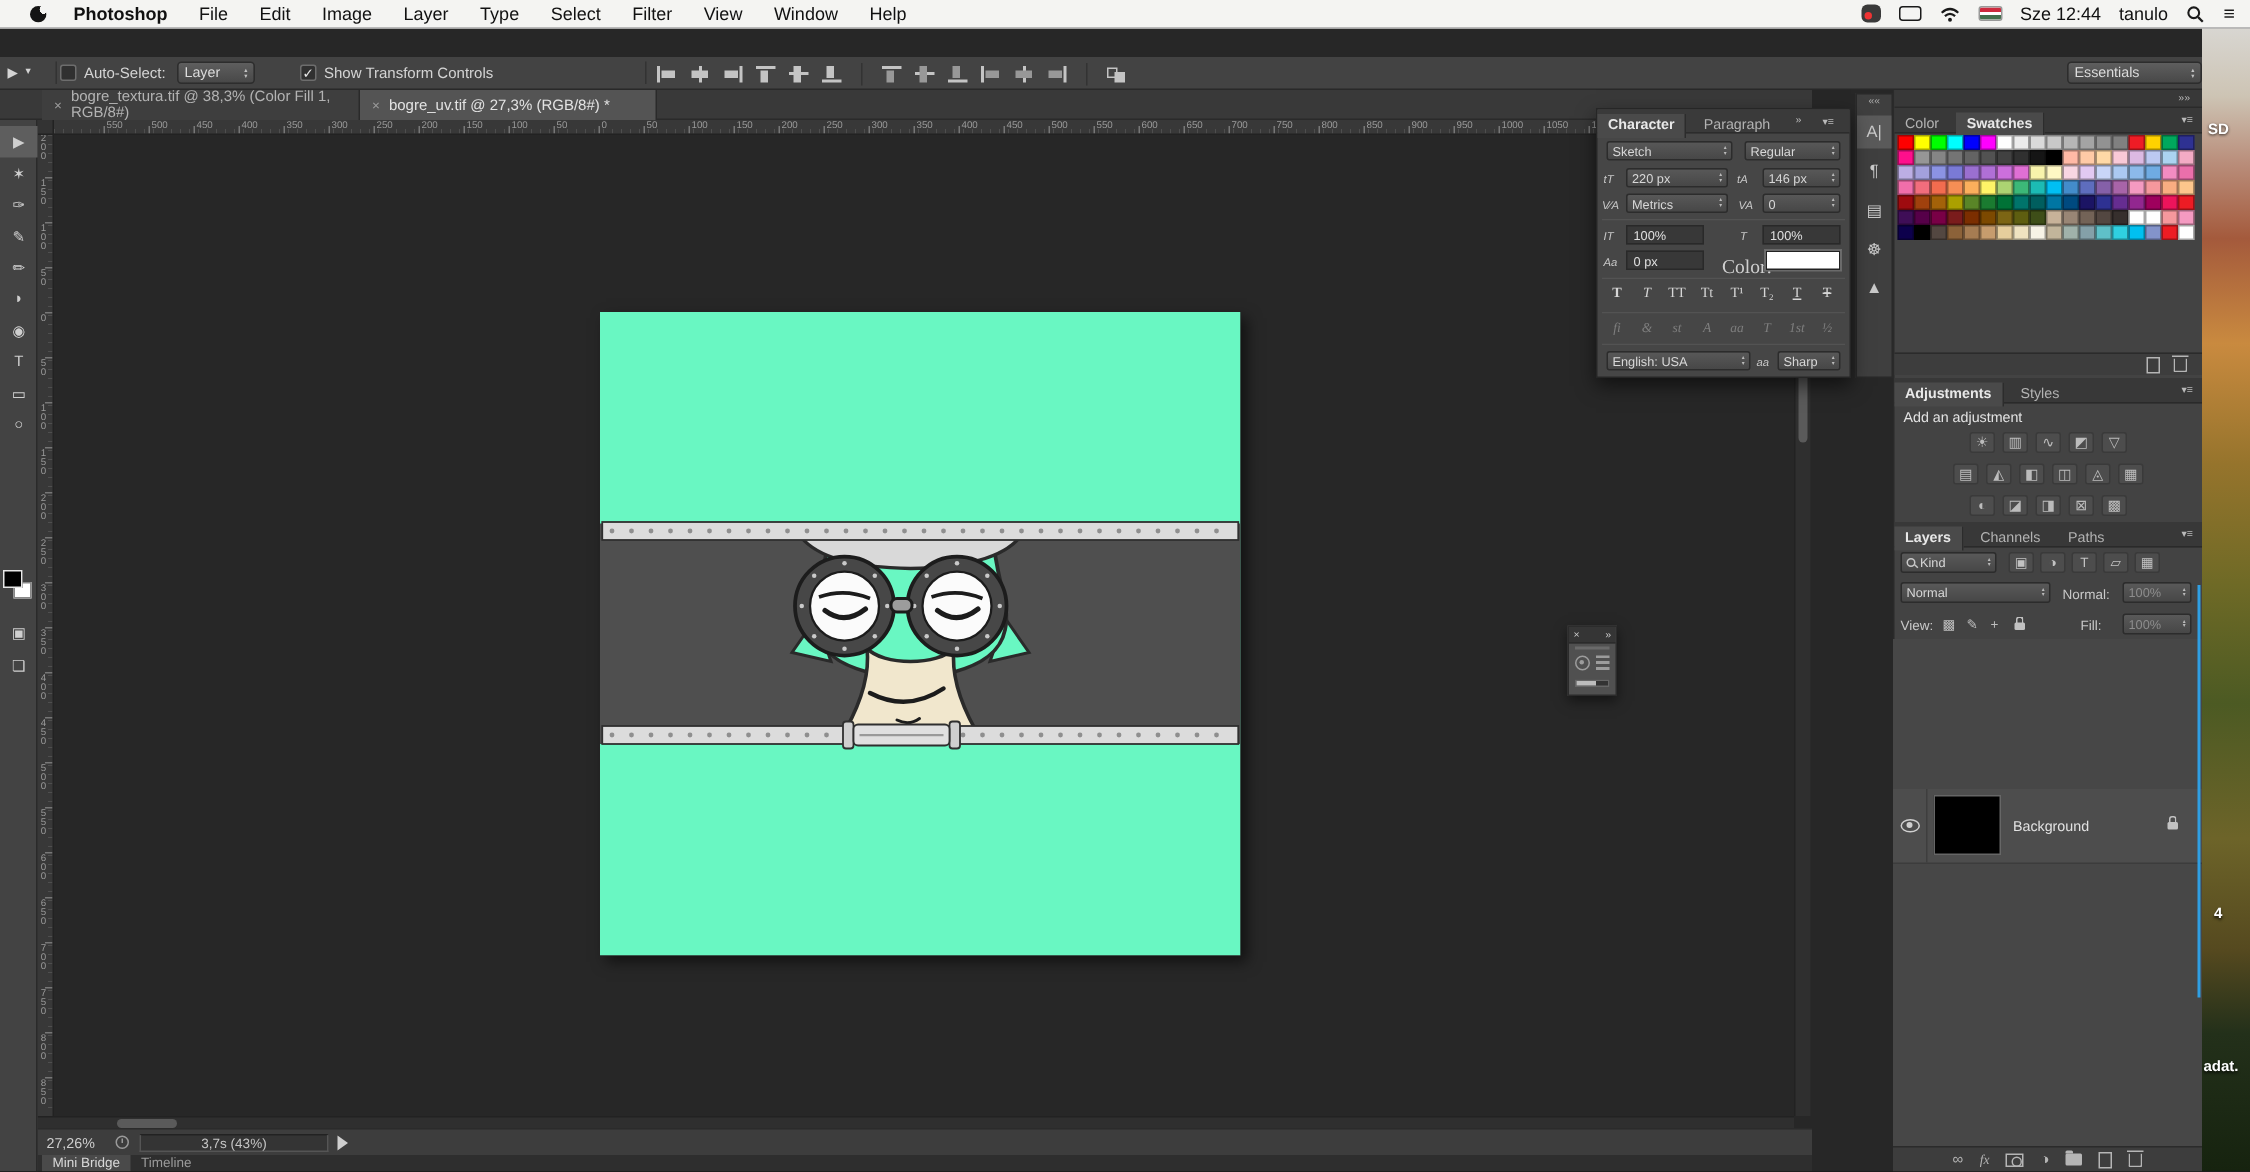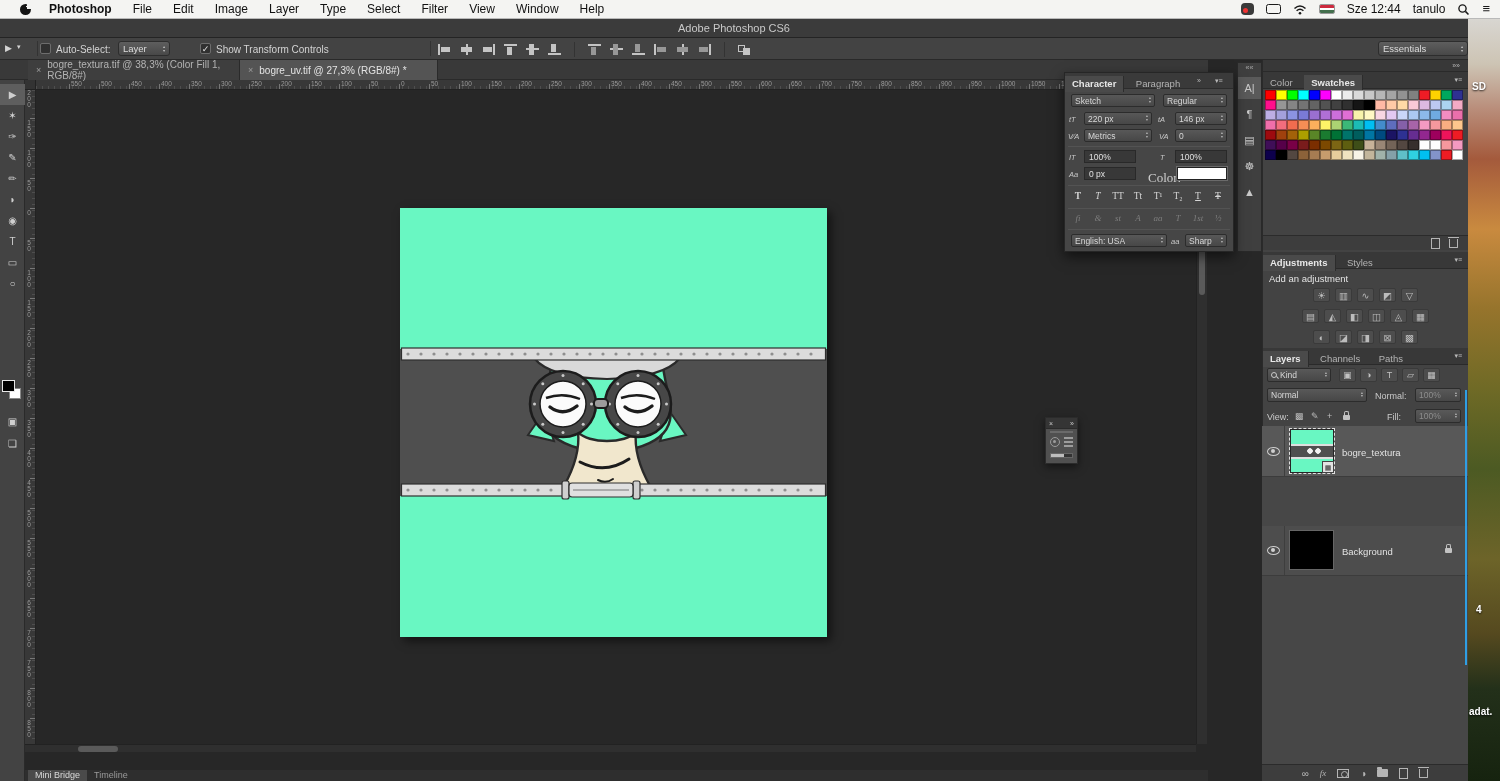--- a/index.html
+++ b/index.html
@@ -247,23 +247,20 @@
       <span>Sze 12:44</span>
       <span>tanulo</span>
       <svg width="13" height="13">
         <circle cx="5.5" cy="5.5" r="3.6" stroke="#1a1a1a" stroke-width="1.4" fill="none"></circle>
         <line x1="8.4" y1="8.4" x2="11.5" y2="11.5" stroke="#1a1a1a" stroke-width="1.5"></line>
       </svg>
       <span class="listic">≡</span>
     </div>
   </div>
 
-  <div class="titlebar">
-    <span>Adobe Photoshop CS6</span>
-  </div>
 
   <div class="optionsbar">
     <span class="lbl" style="left:5px;top:5px;font-size:9px">▶</span>
     <span class="lbl" style="left:17px;top:5px;font-size:7px">▾</span>
     <span class="osep" style="position:absolute;left:32px;top:3px"></span>
     <span class="cb" style="left:40px"></span>
     <span class="lbl" style="left:56px">Auto-Select:</span>
     <span class="dd" style="left:118px;top:3px;width:52px">
       <span>Layer</span>
       </span>
@@ -627,20 +624,26 @@
       <span>»</span>
     </div>
     <div class="mpbody">
       <span class="ttl"></span>
       <span class="cir"></span>
       <span class="bars"></span>
       <span class="prog"></span>
     </div>
   </div>
 
+  <div class="statusbar">
+    <span class="zoomtxt">27,26%</span>
+    <span class="clockic"></span>
+    <span class="timingfld">3,7s (43%)</span>
+    <span class="playic"></span>
+  </div>
 
   <div class="bottomstrip">
     <span class="btab act" style="margin-left:3px">Mini Bridge</span>
     <span class="btab">Timeline</span>
   </div>
 
   <div class="charpanel">
     <div class="ptabrow">
       <span class="ptab act">Character</span>
       <span class="ptab">Paragraph</span>
@@ -931,30 +934,20 @@
     <span class="lic" style="left:64px;top:351px">+</span>
     <span class="lockic" style="left:80px;top:355px;position:absolute"></span>
     <span class="llbl" style="left:124px;top:352px">Fill:</span>
     <span class="kdd dim" style="left:152px;top:349px;width:46px">
       <span class="dim">100%</span>
       </span>
   </div>
 
   <div class="layersbg"></div>
 
-  <div class="lrow sel" style="top:426px;height:51px">
-    <span class="eye" style="top:21px">
-        <i></i>
-      </span>
-    <span class="eyecol"></span>
-    <div class="thumb1">
-      <span class="sobadge">▦</span>
-    </div>
-    <span class="lname" style="left:80px;top:21px">bogre_textura</span>
-  </div>
   <div class="lrow" style="top:526px;height:50px">
     <span class="eye" style="top:20px">
         <i></i>
       </span>
     <span class="eyecol"></span>
     <div class="bgthumb"></div>
     <span class="lname" style="left:80px;top:20px">Background</span>
     <span class="lockic" style="left:183px;top:22px;position:absolute"></span>
   </div>
 

